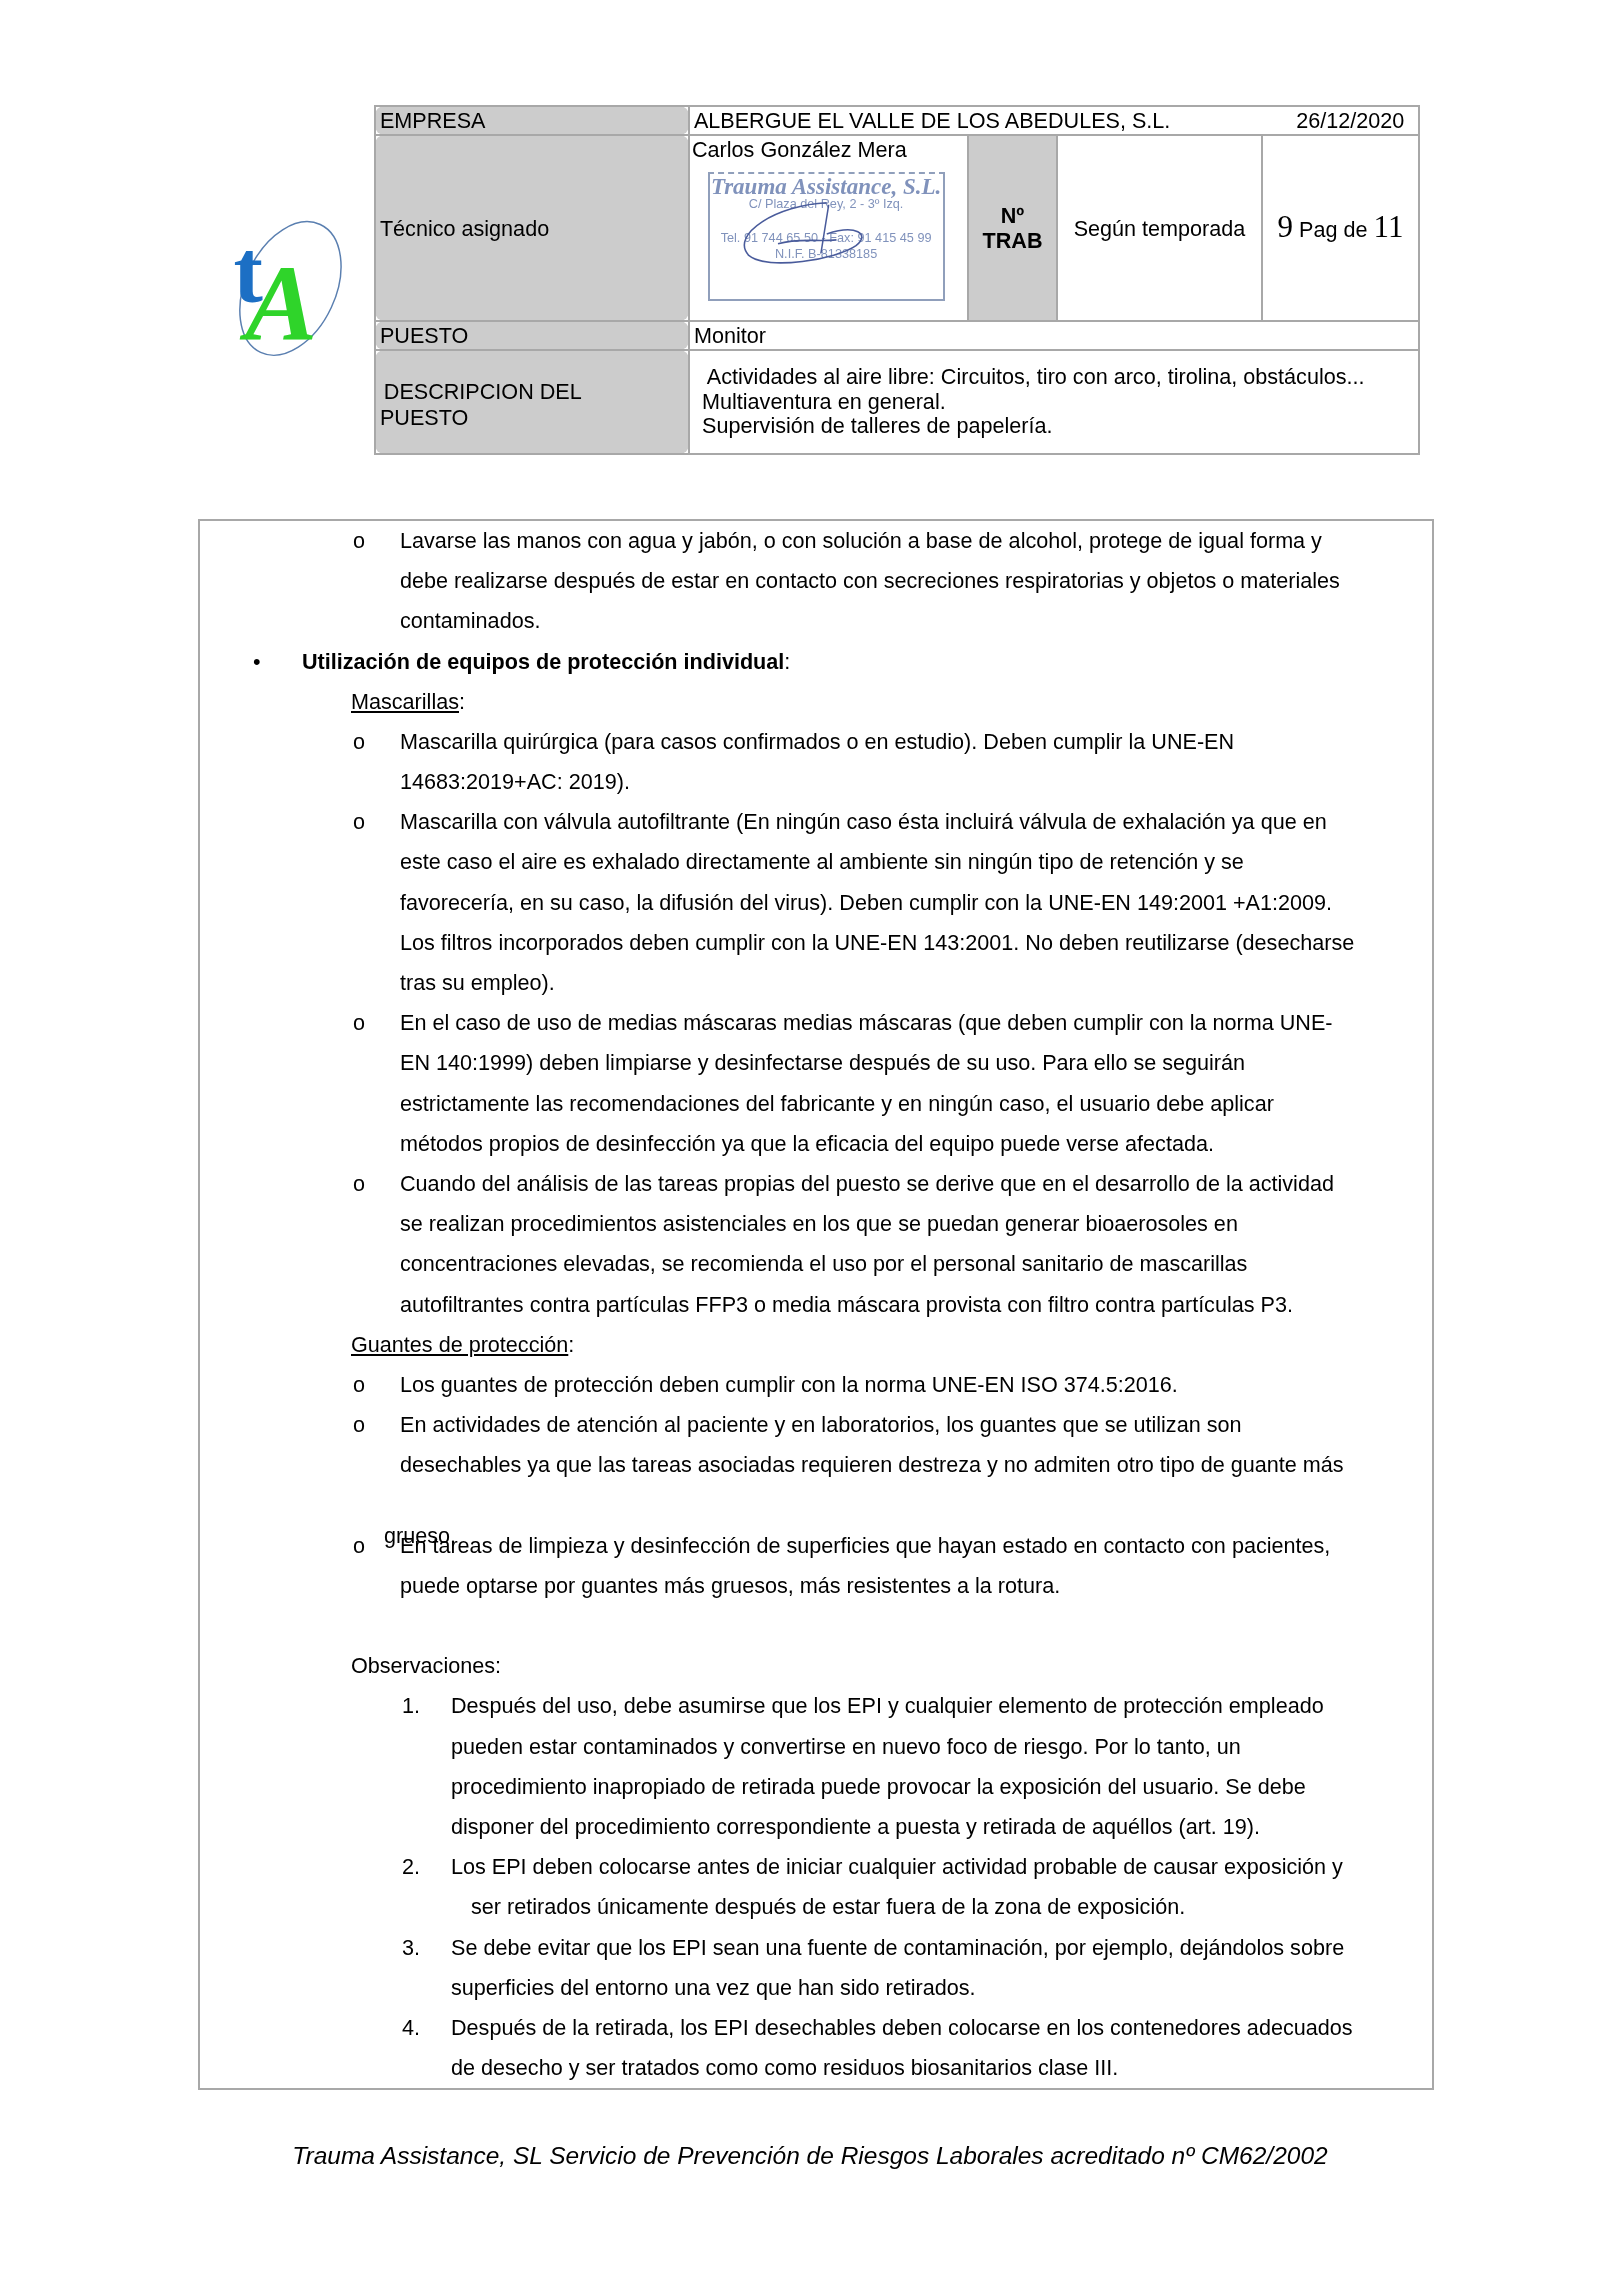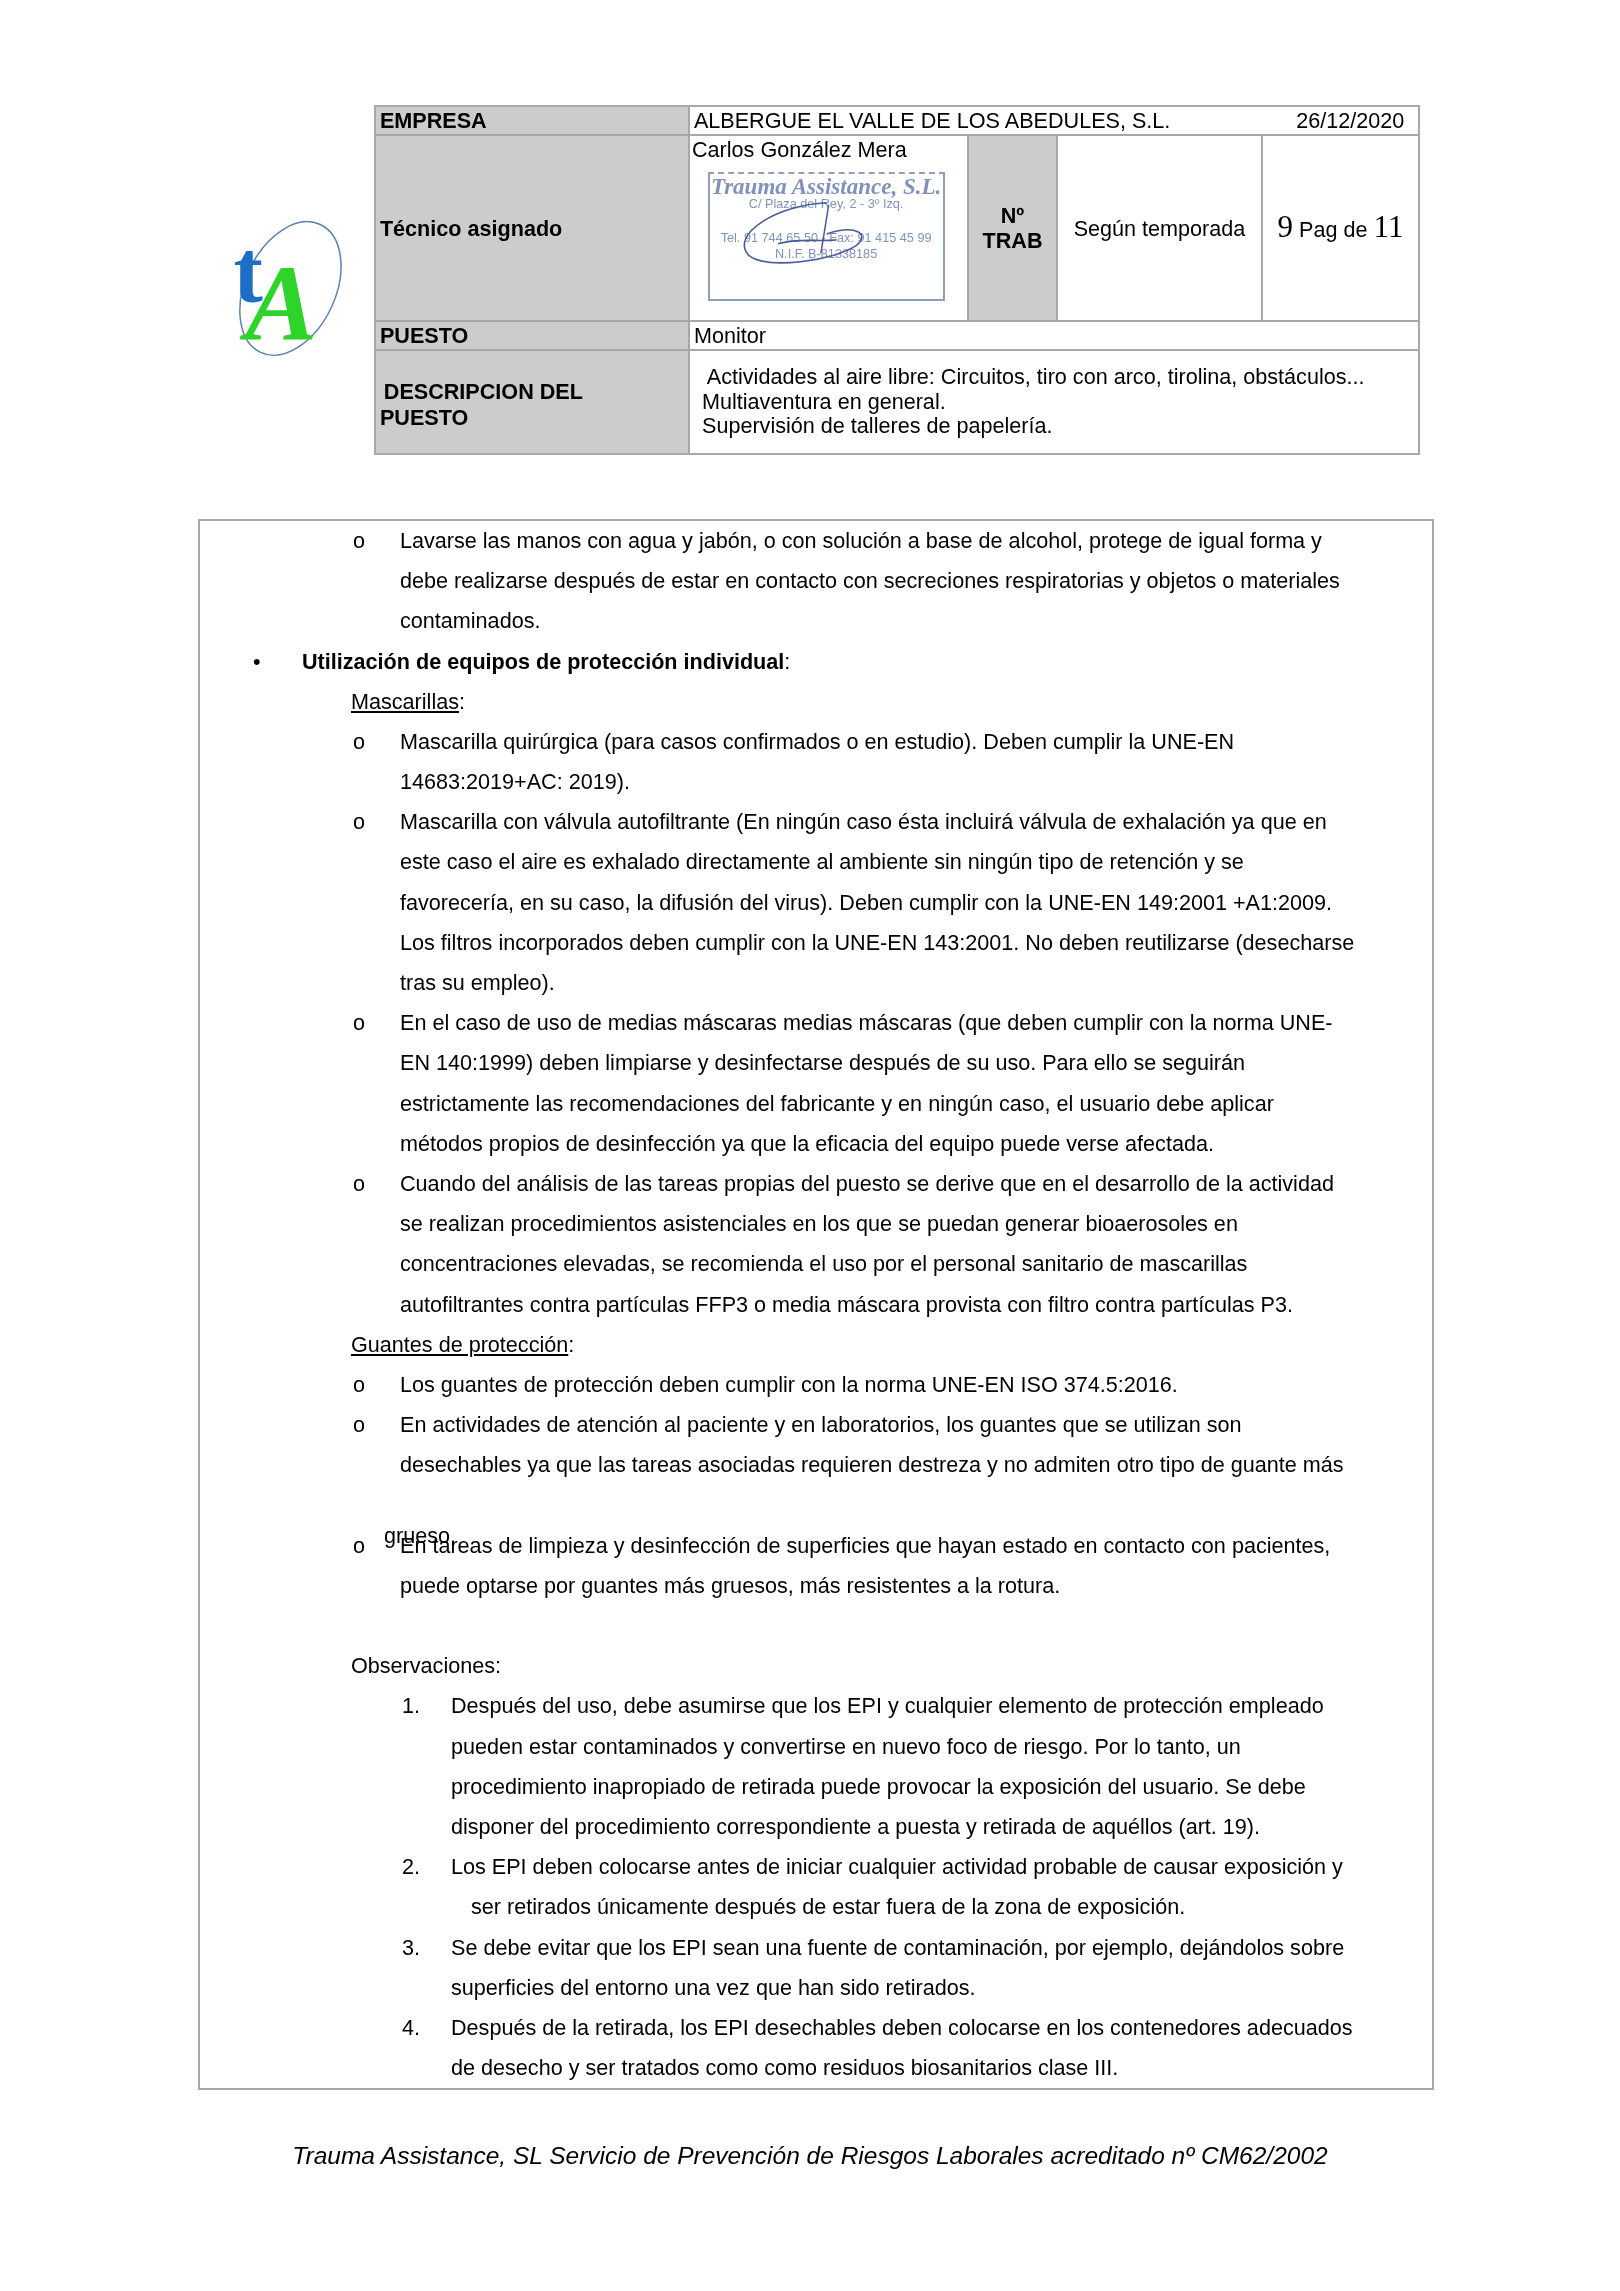--- a/index.html
+++ b/index.html
@@ -6,21 +6,21 @@
   body { width:1620px; height:2292px; position:relative; overflow:hidden;
          font-family:"Liberation Sans", sans-serif; color:#000; }
 
   
   .logo { position:absolute; left:214px; top:208px; width:147px; height:157px; }
 
   
   .hdr { position:absolute; left:374px; top:105px; width:1044px;
          border-collapse:collapse; table-layout:fixed; font-size:21.6px; }
   .hdr td { border:2px solid #a8a8a8; padding:0 3.9px; vertical-align:middle; line-height:25.5px; }
-  .hdr td.lbl { background:#cccccc; font-weight:bold; }
+  .hdr td.lbl { background:#cccccc; font-weight:normal;border-radius:9px; }
   .hdr tr.r1 td, .hdr tr.r2 td { height:27.4px; }
   .hdr tr.r3 td { height:184px; }
   .hdr tr.r4 td { height:26.5px; }
   .hdr tr.r5 td { height:78px; }
   .emp-wrap { display:flex; justify-content:space-between; align-items:center; padding-right:9.8px; }
   .tec-cell { vertical-align:top !important; padding:0 !important; }
   .tec-name { padding:0 2px; line-height:27.4px; }
   .stamp { margin:7.8px 0 0 17.6px; width:233px; height:125px; border:2px solid #7d8fb0;
            border-top-style:dashed; position:relative; color:#6a7fb0; text-align:center;
            font-size:12.7px; line-height:16.7px; opacity:0.85; }

